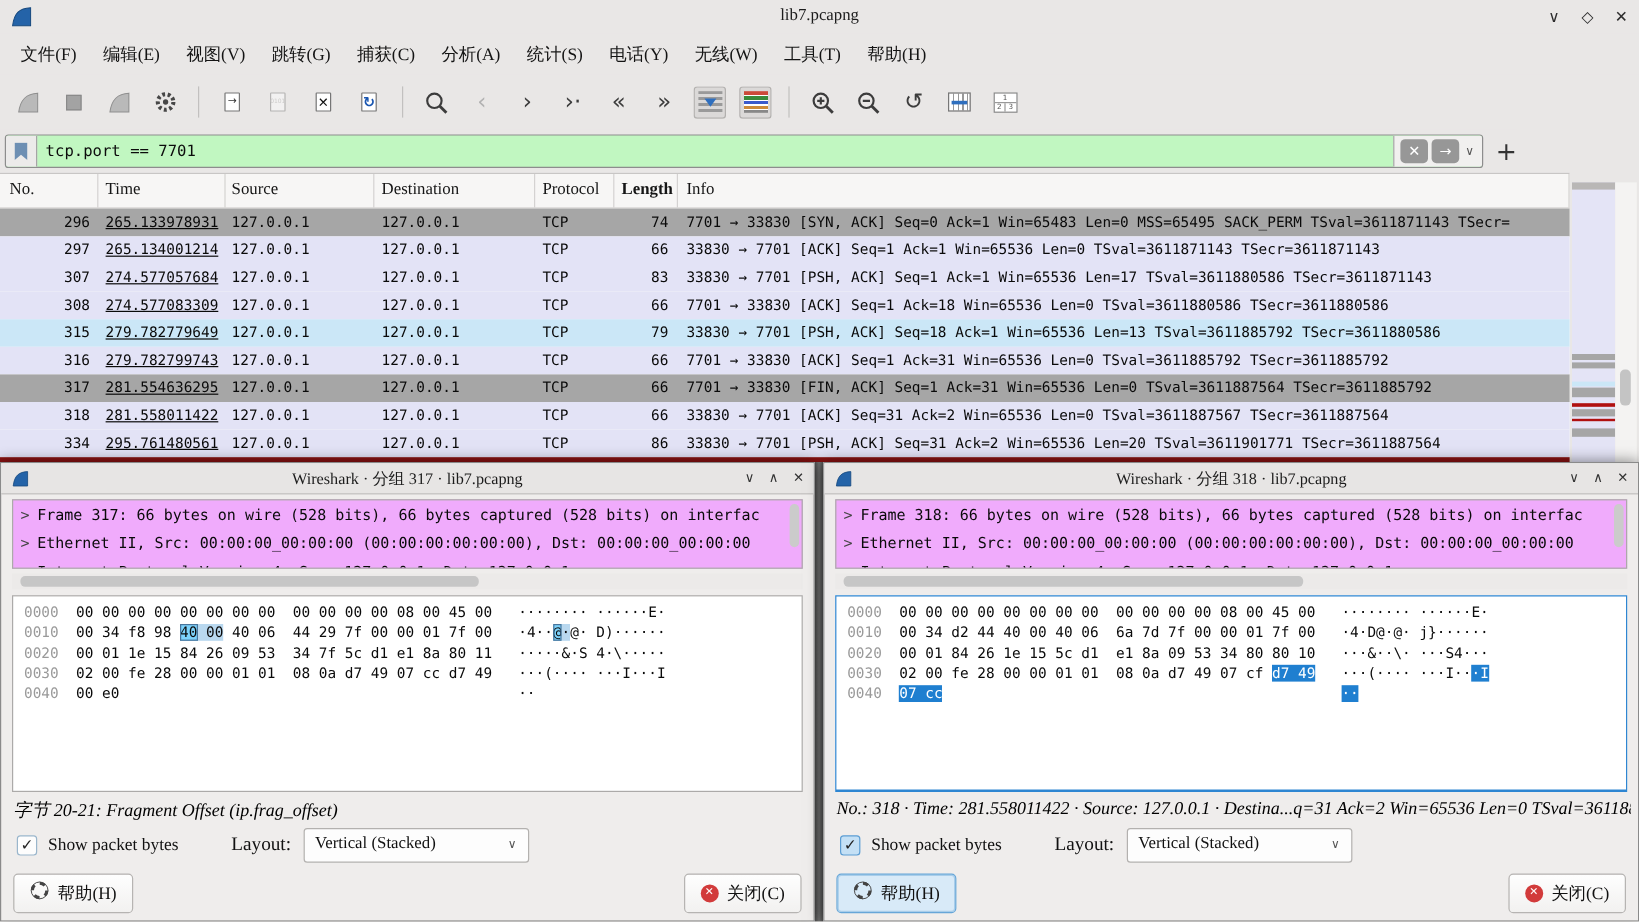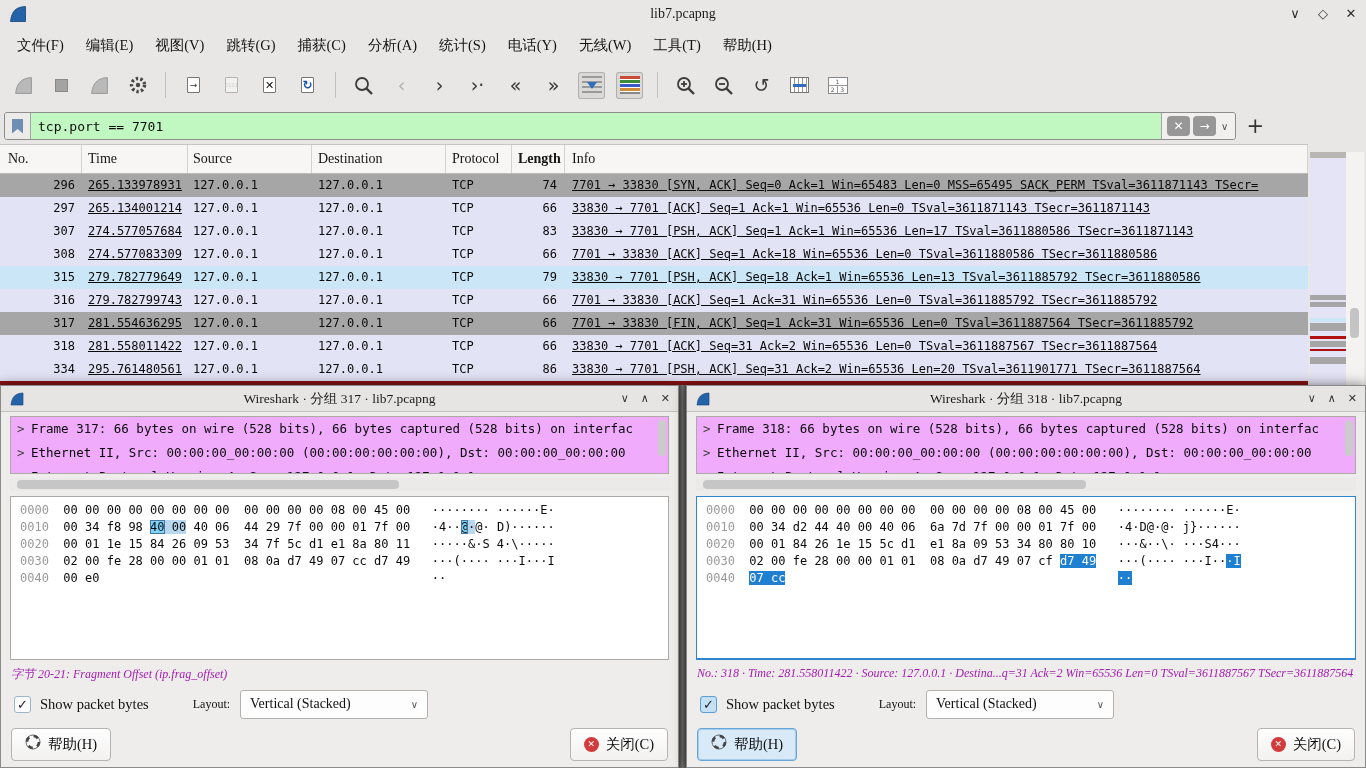--- a/index.html
+++ b/index.html
@@ -56,21 +56,21 @@
 
   
   .pktheader { position:absolute; left:0; top:144px; width:1308px; height:30px; background:#f7f6f5; border-top:1px solid #c8c6c5; border-bottom:1px solid #bdbbba; display:flex; font-size:14px; color:#151515; }
   .hcell { border-right:1px solid #d4d2d1; display:flex; align-items:center; overflow:hidden; }
   .pktbody { position:absolute; left:0; top:174px; width:1308px; height:207px; background:#fff; }
   .prow { display:flex; height:23px; font-family:"DejaVu Sans Mono","Liberation Mono",monospace; font-size:12px; color:#0a0a0a; }
   .pcell { line-height:23px; white-space:pre; overflow:hidden; flex-shrink:0; }
   .w0{width:82px; text-align:right; padding-right:7px;} .w1{width:106px; padding-left:6px;text-decoration:underline;}
   .w2{width:124px; padding-left:5px;} .w3{width:134px; padding-left:6px;}
   .w4{width:66px; padding-left:6px;} .w5{width:53px; text-align:right; padding-right:8px;}
-  .w6{flex:1 1 auto; padding-left:7px;text-decoration:underline;}
+  .w6{flex:1 1 auto; padding-left:7px;}
   .partialrow { position:absolute; left:0; top:381px; width:1308px; height:4px; }
   .minimap { position:absolute; left:1310px; top:152px; width:36px; height:233px; background:#e4e4f6; }
   .minimap .stripe { position:absolute; left:0; width:100%; }
   .vscroll { position:absolute; left:1346px; top:152px; width:18px; height:233px; background:#f4f3f2; }
   .vthumb2 { position:absolute; left:4px; top:156px; width:9px; height:30px; border-radius:4px; background:#c4c4c4; }
 
   .gapstrip { position:absolute; left:679px; top:385px; width:7px; height:383px; background:linear-gradient(90deg,#565656,#7d7d7d,#565656); }
 
   
   .dialog { position:absolute; top:385px; height:383px; background:#efedec; border:1px solid #8a8a8a; box-shadow:0 0 12px rgba(0,0,0,.5); }
@@ -87,26 +87,26 @@
   .tvthumb { position:absolute; right:2px; top:3px; width:8px; height:36px; background:#cbcbcb; border-radius:4px; }
   .dhscroll { position:absolute; left:9px; right:9px; top:92px; height:13px; background:#eceae9; }
   .hthumb { position:absolute; left:7px; top:2px; width:58%; height:9px; background:#c6c6c6; border-radius:4px; }
   .dhex { position:absolute; left:9px; right:9px; top:110px; height:164px; background:#fff; border:1px solid #acaaa9; padding:5px 0 0 9px; font-family:"DejaVu Sans Mono","Liberation Mono",monospace; font-size:12px; overflow:hidden; }
   .focused .dhex { border-color:#2e86d2; border-bottom-width:2px; }
   .hexline { height:17px; line-height:17px; white-space:pre; color:#0a0a0a; }
   .off { color:#9a9a9a; }
   .hl-p  { background:#b9d8ef; }
   .hl-pb { background:#7dd3fc; outline:1px solid #49759c; outline-offset:-1px; }
   .hl-s  { background:#1f7fd0; color:#fff; }
-  .dstatus { position:absolute; left:10px; right:6px; top:280px; height:18px; font-style:italic; font-size:12px; color:#a21caf; white-space:nowrap; overflow:hidden; }
+  .dstatus { position:absolute; left:10px; right:6px; top:280px; height:18px; font-style:italic; font-size:15px; color:#000000; white-space:nowrap; overflow:hidden; }
   .dctrlrow { position:absolute; left:0; right:0; top:302px; height:32px; display:flex; align-items:center; }
   .dcheck { margin-left:13px; width:17px; height:17px; border:1px solid #9ab6cc; border-radius:3px; background:#fdfdfd; display:flex; align-items:center; justify-content:center; font-size:13px; font-weight:bold; color:#222; font-family:"DejaVu Sans",sans-serif; }
   .focused .dcheck { background:#c4e0f5; border-color:#5c9dd3; }
   .dchecklabel { margin-left:9px; font-size:14.5px; color:#111; }
-  .dlayoutlabel { margin-left:44px; font-size:12px; color:#111; }
+  .dlayoutlabel { margin-left:44px; font-size:16px; color:#111; }
   .dselect { margin-left:10px; width:188px; height:29px; border:1px solid #b3b1af; border-radius:3px; background:#fdfdfd; display:flex; align-items:center; padding-left:9px; font-size:14px; color:#111; position:relative; }
   .selarrow { position:absolute; right:9px; font-size:10px; color:#555; }
   .dbtnrow { position:absolute; left:0; right:0; top:340px; height:36px; display:flex; align-items:center; justify-content:space-between; padding:0 10px; }
   .dbtn { display:inline-flex; align-items:center; gap:7px; height:33px; padding:0 13px; border:1px solid #b6b4b2; border-radius:4px; background:linear-gradient(#fefefe,#f2f1f0); font-size:14.5px; color:#111; font-family:inherit; }
   .focused .dbtn.help { background:#d8eaf8; border-color:#66a6d8; box-shadow:inset 0 0 0 1px #a8cdea; }
   .closeicon { width:15px; height:15px; border-radius:50%; background:#d23b3b; color:#fff; font-size:9px; font-weight:bold; display:flex; align-items:center; justify-content:center; font-family:"DejaVu Sans",sans-serif; }
 </style>
 </head>
 <body>
 

